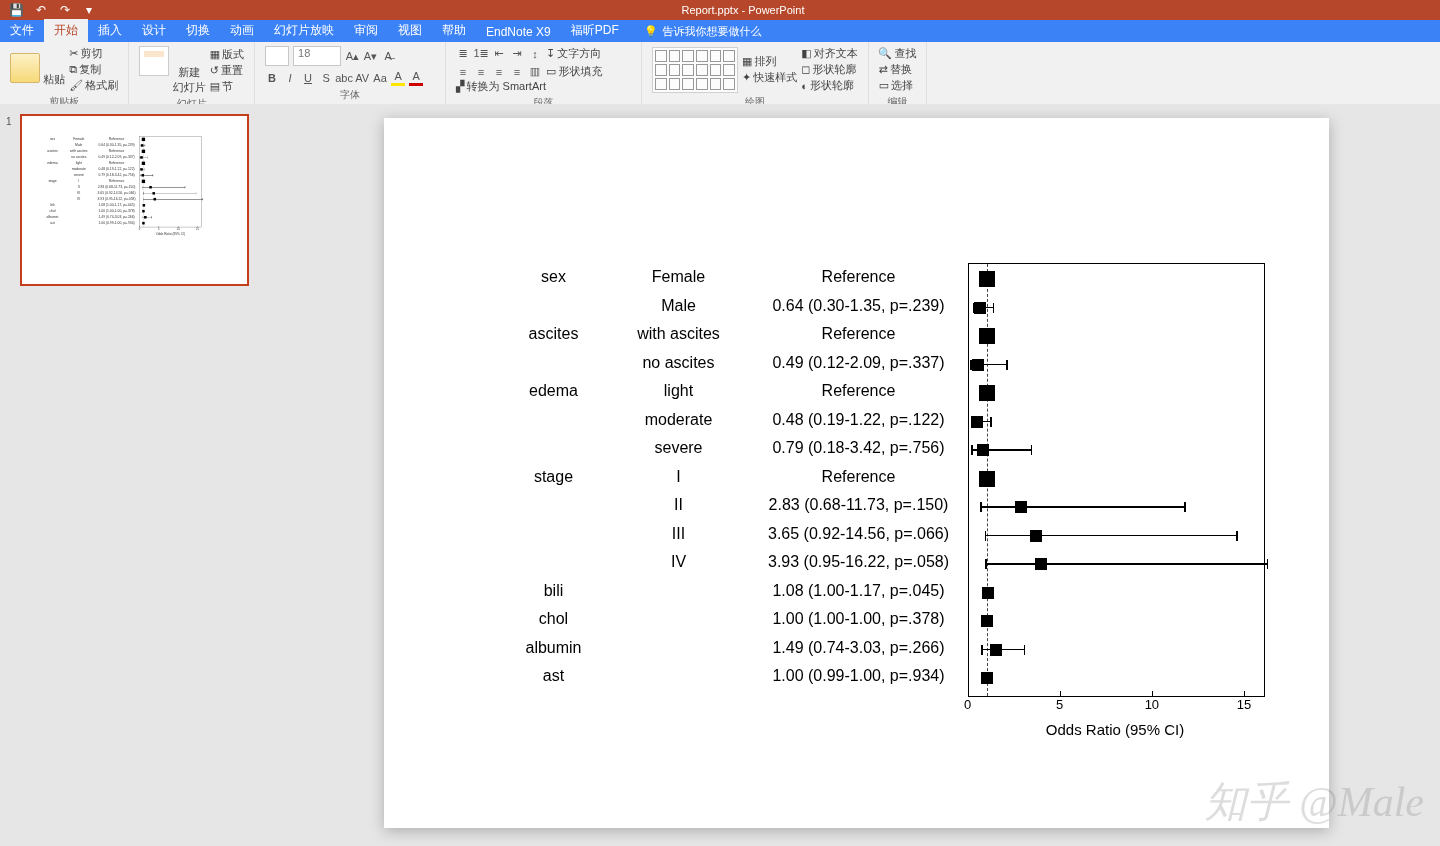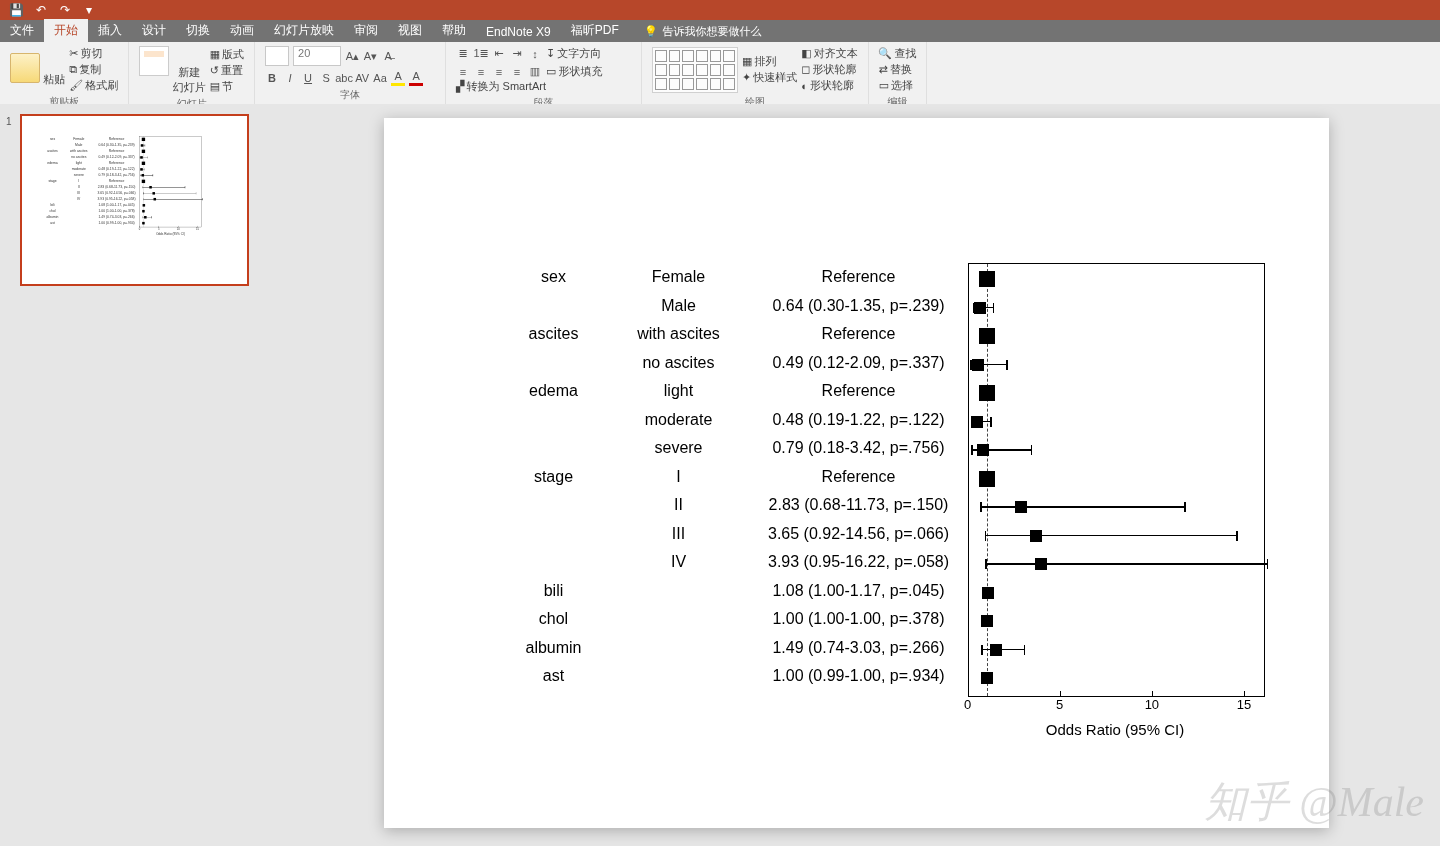--- a/index.html
+++ b/index.html
@@ -2,21 +2,21 @@
 <html><head>
 <meta charset="utf-8">
 <style>
   html,body{margin:0;padding:0;font-family:"Microsoft YaHei","Segoe UI",sans-serif;font-size:12px;color:#333;background:#fff;}
   
   .titlebar{height:20px;background:#B7472A;display:flex;align-items:center;color:#fff;}
   .qat{display:flex;align-items:center;gap:10px;padding:0 10px;}
   .qat .ic{width:14px;height:14px;display:inline-flex;align-items:center;justify-content:center;font-size:12px;color:#fff;}
   .titlebar .doc{flex:1;text-align:center;font-size:11px;color:#fff;}
   
-  .tabbar{height:22px;background:#737373;display:flex;align-items:flex-end;color:#fff;font-size:12px;}
+  .tabbar{height:22px;background:#3b82f6;display:flex;align-items:flex-end;color:#fff;font-size:12px;}
   .tabbar .tab{padding:3px 10px;cursor:default;}
   .tabbar .tab.active{background:#F1F1F1;color:#B7472A;}
   .tabbar .tellme{margin-left:8px;display:flex;align-items:center;gap:4px;padding:3px 8px;color:#fff;font-size:11px;}
   
   .ribbon{height:62px;background:#F1F1F1;border-bottom:1px solid #d8d8d8;display:flex;}
   .grp{border-right:1px solid #dfdfdf;padding:4px 10px 2px;display:flex;flex-direction:column;justify-content:space-between;}
   .grp .row{display:flex;align-items:center;gap:4px;}
   .grp .lbl{text-align:center;font-size:10px;color:#666;margin-top:2px;}
   .btn-sm{font-size:11px;color:#444;display:inline-flex;align-items:center;gap:2px;}
   .ico{width:16px;height:16px;display:inline-block;}
@@ -60,20 +60,21 @@
 </head>
 <body>
 
 <div class="titlebar">
   <div class="qat">
     <span class="ic">💾</span>
     <span class="ic">↶</span>
     <span class="ic">↷</span>
     <span class="ic">▾</span>
   </div>
+  <div class="doc">Report.pptx  -  PowerPoint</div>
   <div style="width:60px"></div>
 </div>
 
 <div class="tabbar">
   <div class="tab">文件</div>
   <div class="tab active">开始</div>
   <div class="tab">插入</div>
   <div class="tab">设计</div>
   <div class="tab">切换</div>
   <div class="tab">动画</div>
@@ -128,21 +129,21 @@
         <span class="btn-sm">▤ <span>节</span></span>
       </div>
     </div>
     <div class="lbl">幻灯片</div>
   </div>
 
   <div class="grp" style="min-width:170px">
     <div>
       <div class="row">
         <span class="font-box"></span>
-        <span class="size-box">20</span>
+        <span class="size-box">18</span>
         <span class="mini">A▴</span>
         <span class="mini">A▾</span>
         <span class="mini">A̶</span>
       </div>
       <div class="row" style="margin-top:3px">
         <span class="mini">
             <b>B</b>
           </span>
         <span class="mini">
             <i>I</i>

